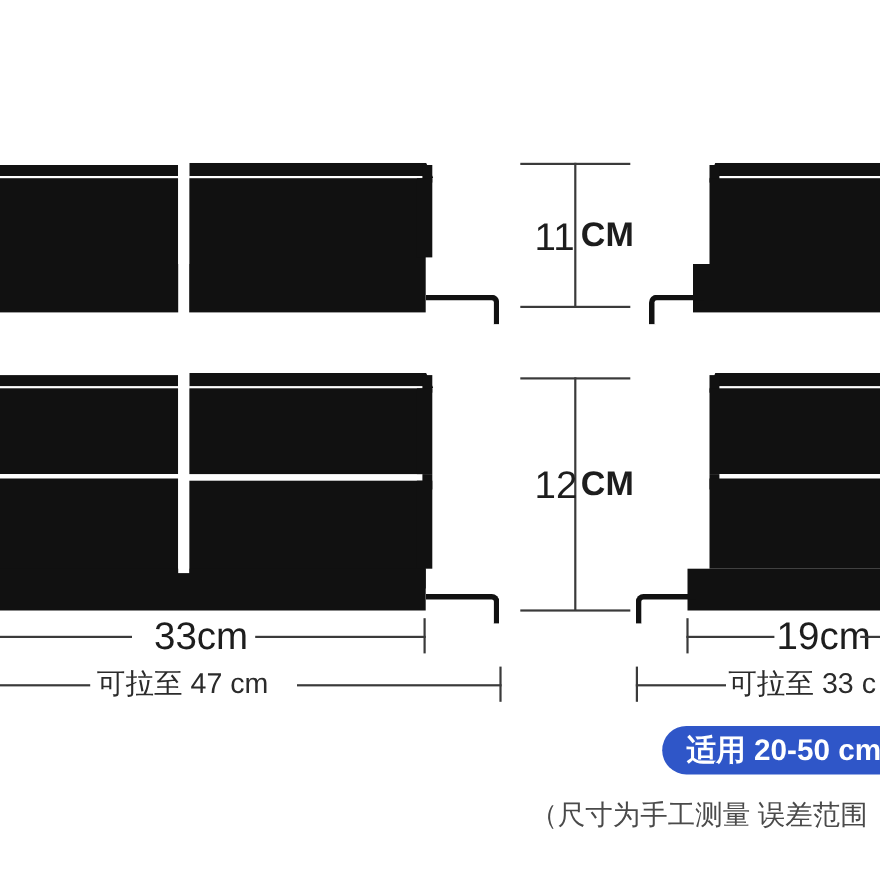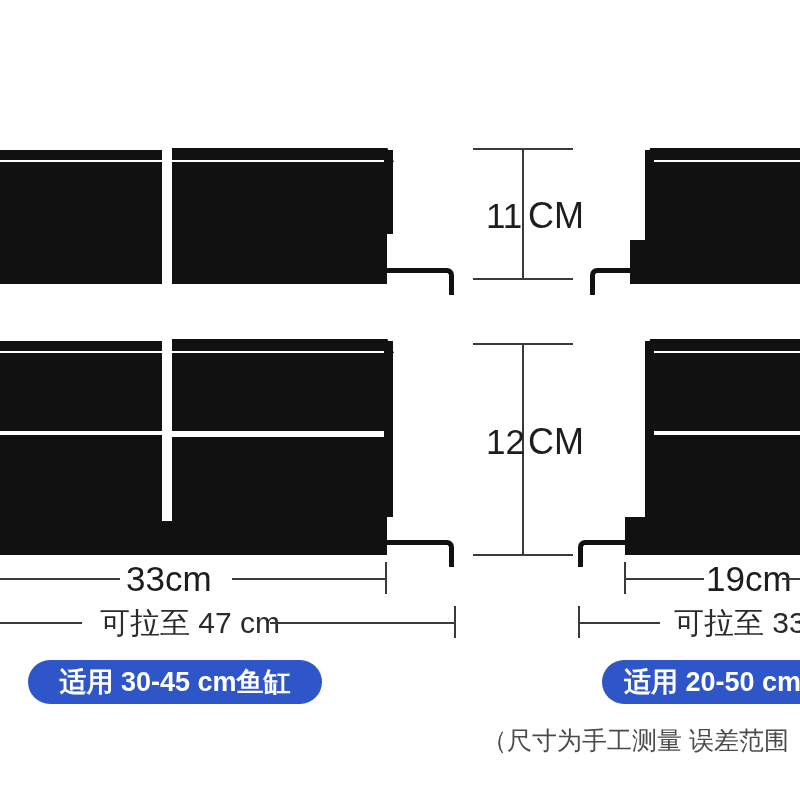--- a/index.html
+++ b/index.html
@@ -89,30 +89,30 @@
     color: #1d1d1d;
     white-space: nowrap;
     line-height: 1;
     font-size: 35px;
   }
   .dim-label-v-unit {
     position: absolute;
     color: #1d1d1d;
     white-space: nowrap;
     line-height: 1;
-    font-size: 36px;
+    font-size: 31px;
+    font-weight: bold;
   }
   .label-33 {
     font-size: 35px;
     letter-spacing: 0px;
   }
   .label-pull {
-    font-size: 30px;
+    font-size: 26px;
     color: #2b2b2b;
-    margin-left: 12px;
   }
 
   
   .badge {
     position: absolute;
     display: flex;
     align-items: center;
     justify-content: center;
     border-radius: 22px;
     color: #ffffff;
@@ -215,21 +215,21 @@
   <div>
     <div class="tick-h" style="left:473px; top:343px; width:100px;"></div>
     <div class="tick-h" style="left:473px; top:554px; width:100px;"></div>
     <div class="dim-v" style="left:522px; top:343px; height:212px;"></div>
     <span class="dim-label-v-num" style="left:486px; top:424px;">12</span>
     <span class="dim-label-v-unit" style="left:528px; top:424px;">CM</span>
   </div>
 
   <div>
     <div class="dim-h" style="left:-10px; top:578px; width:130px;"></div>
-    <span class="dim-label label-33" style="left:126px; top:561px;text-align:center;">33cm</span>
+    <span class="dim-label label-33" style="left:140px; top:561px;text-align:center;">33cm</span>
     <div class="dim-h" style="left:232px; top:578px; width:155px;"></div>
     <div class="tick-v" style="left:385px; top:562px; height:32px;"></div>
   </div>
 
   <div>
     <div class="dim-h" style="left:-10px; top:622px; width:92px;"></div>
     <span class="dim-label label-pull" style="left:88px; top:608px;">可拉至 47 cm</span>
     <div class="dim-h" style="left:270px; top:622px; width:186px;"></div>
     <div class="tick-v" style="left:454px; top:606px; height:32px;"></div>
   </div>
@@ -240,23 +240,20 @@
     <span class="dim-label label-33" style="left:706px; top:561px;">19cm</span>
     <div class="dim-h" style="left:782px; top:578px; width:30px;"></div>
   </div>
 
   <div>
     <div class="tick-v" style="left:578px; top:606px; height:32px;"></div>
     <div class="dim-h" style="left:578px; top:622px; width:82px;"></div>
     <span class="dim-label label-pull" style="left:662px; top:608px;">可拉至 33 c</span>
   </div>
 
-  <div class="badge" style="left:28px; top:660px; width:294px; height:44px; background:#2f56c8;">
-    <span>适用 30-45 cm鱼缸</span>
-  </div>
 
   <div class="badge" style="left:602px; top:660px; width:230px; height:44px; background:#2f56c8; justify-content:flex-start; padding-left:22px;">
     <span>适用 20-50 cm</span>
   </div>
 
   <div class="footnote" style="left:482px; top:724px;">（尺寸为手工测量  误差范围</div>
 
 </div>
 
 </body></html>

